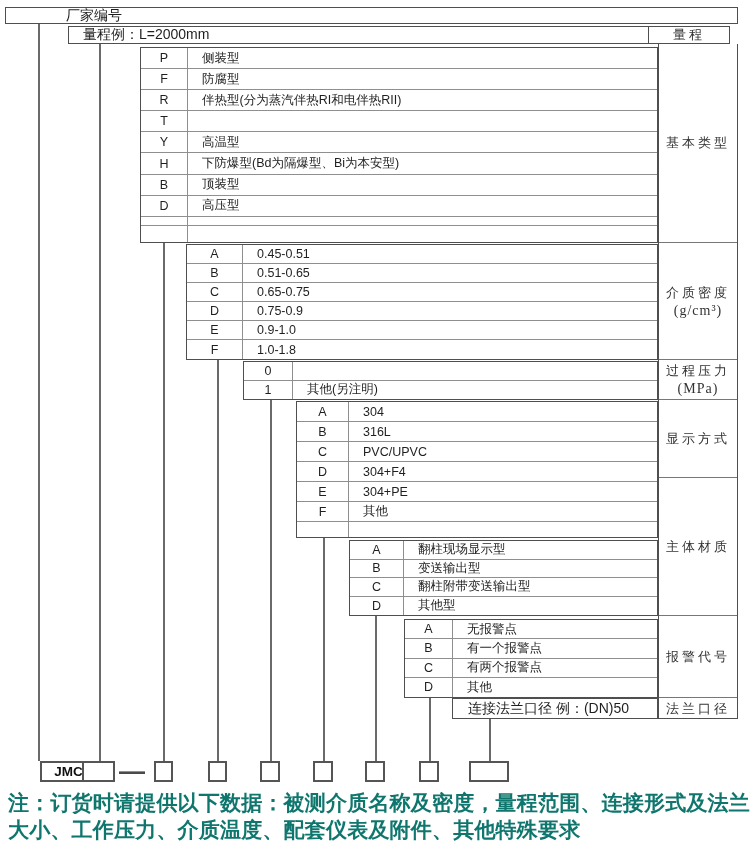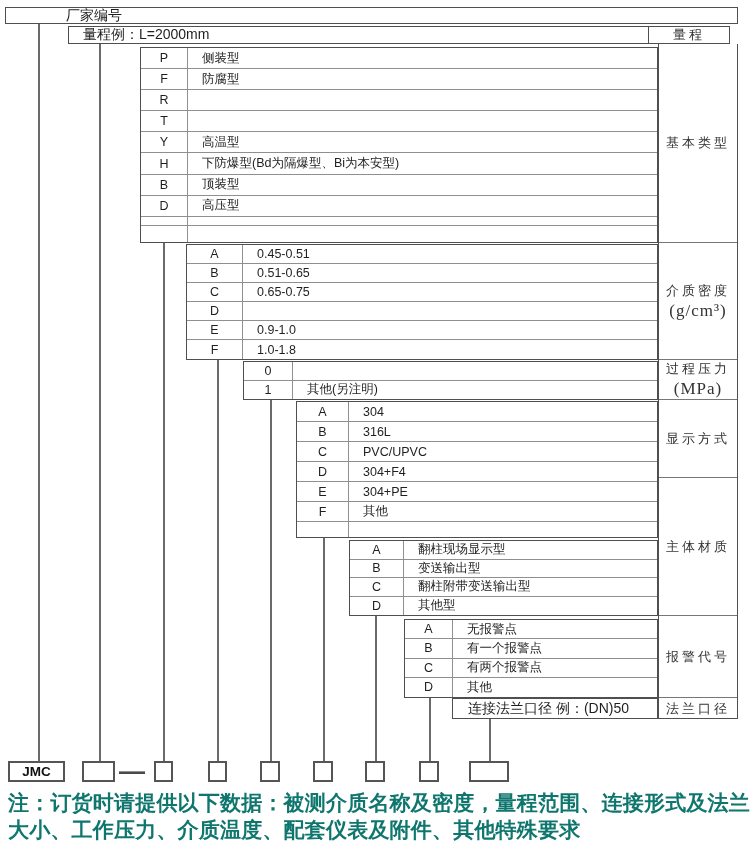--- a/index.html
+++ b/index.html
@@ -31,26 +31,26 @@
   
   .flange-row{left:452px;top:698px;width:206px;height:21px;}
   .flange-row .row-text{padding-left:15px;white-space:nowrap;}
   
   .label-col{position:absolute;left:658px;top:44px;width:80px;height:675px;box-sizing:border-box;
     border-left:1px solid var(--dark);border-right:1px solid var(--dark);border-bottom:1px solid var(--dark);}
   .label-cell{box-sizing:border-box;border-bottom:1px solid #777;display:flex;flex-direction:column;
     align-items:center;justify-content:center;}
   .label-cell:last-child{border-bottom:none;}
   .label-text{font-family:"Liberation Serif","DejaVu Serif",serif;font-size:13px;letter-spacing:3px;color:#333;}
-  .label-subtext{font-family:"Liberation Serif","DejaVu Serif",serif;font-size:17px;letter-spacing:1px;color:#333;margin-top:1px;}
+  .label-subtext{font-family:"Liberation Serif","DejaVu Serif",serif;font-size:14px;letter-spacing:1px;color:#333;margin-top:1px;}
   
   .vline{position:absolute;width:2px;background:#6a6a6a;}
   
   .mbox{position:absolute;top:761px;height:21px;border:2px solid #555;box-sizing:border-box;background:#fff;}
-  .mbox.prefix{display:flex;align-items:center;justify-content:center;font-weight:bold;font-size:13.5px;color:#111;}
+  .mbox.prefix{display:flex;align-items:center;justify-content:center;font-weight:bold;font-size:13.5px;color:#111;margin-left:32px;}
   .dash{position:absolute;top:761px;height:21px;display:flex;align-items:center;justify-content:center;
     font-size:26px;font-weight:bold;color:#4a4a4a;}
   
   .note{position:absolute;left:8px;top:789px;width:742px;font-weight:bold;font-size:21px;line-height:27px;
     letter-spacing:0.2px;white-space:nowrap;}
 </style>
 </head>
 <body>
 
 <div id="stage">
@@ -69,20 +69,21 @@
       <div class="t-row">
         <div class="code-cell">P</div>
         <div class="desc-cell">侧装型</div>
       </div>
       <div class="t-row">
         <div class="code-cell">F</div>
         <div class="desc-cell">防腐型</div>
       </div>
       <div class="t-row">
         <div class="code-cell">R</div>
+        <div class="desc-cell">伴热型(分为蒸汽伴热RI和电伴热RII)</div>
       </div>
       <div class="t-row">
         <div class="code-cell">T</div>
       </div>
       <div class="t-row">
         <div class="code-cell">Y</div>
         <div class="desc-cell">高温型</div>
       </div>
       <div class="t-row">
         <div class="code-cell">H</div>
@@ -113,20 +114,21 @@
       <div class="t-row">
         <div class="code-cell">B</div>
         <div class="desc-cell">0.51-0.65</div>
       </div>
       <div class="t-row">
         <div class="code-cell">C</div>
         <div class="desc-cell">0.65-0.75</div>
       </div>
       <div class="t-row">
         <div class="code-cell">D</div>
+        <div class="desc-cell">0.75-0.9</div>
       </div>
       <div class="t-row">
         <div class="code-cell">E</div>
         <div class="desc-cell">0.9-1.0</div>
       </div>
       <div class="t-row">
         <div class="code-cell">F</div>
         <div class="desc-cell">1.0-1.8</div>
       </div>
     </div>

